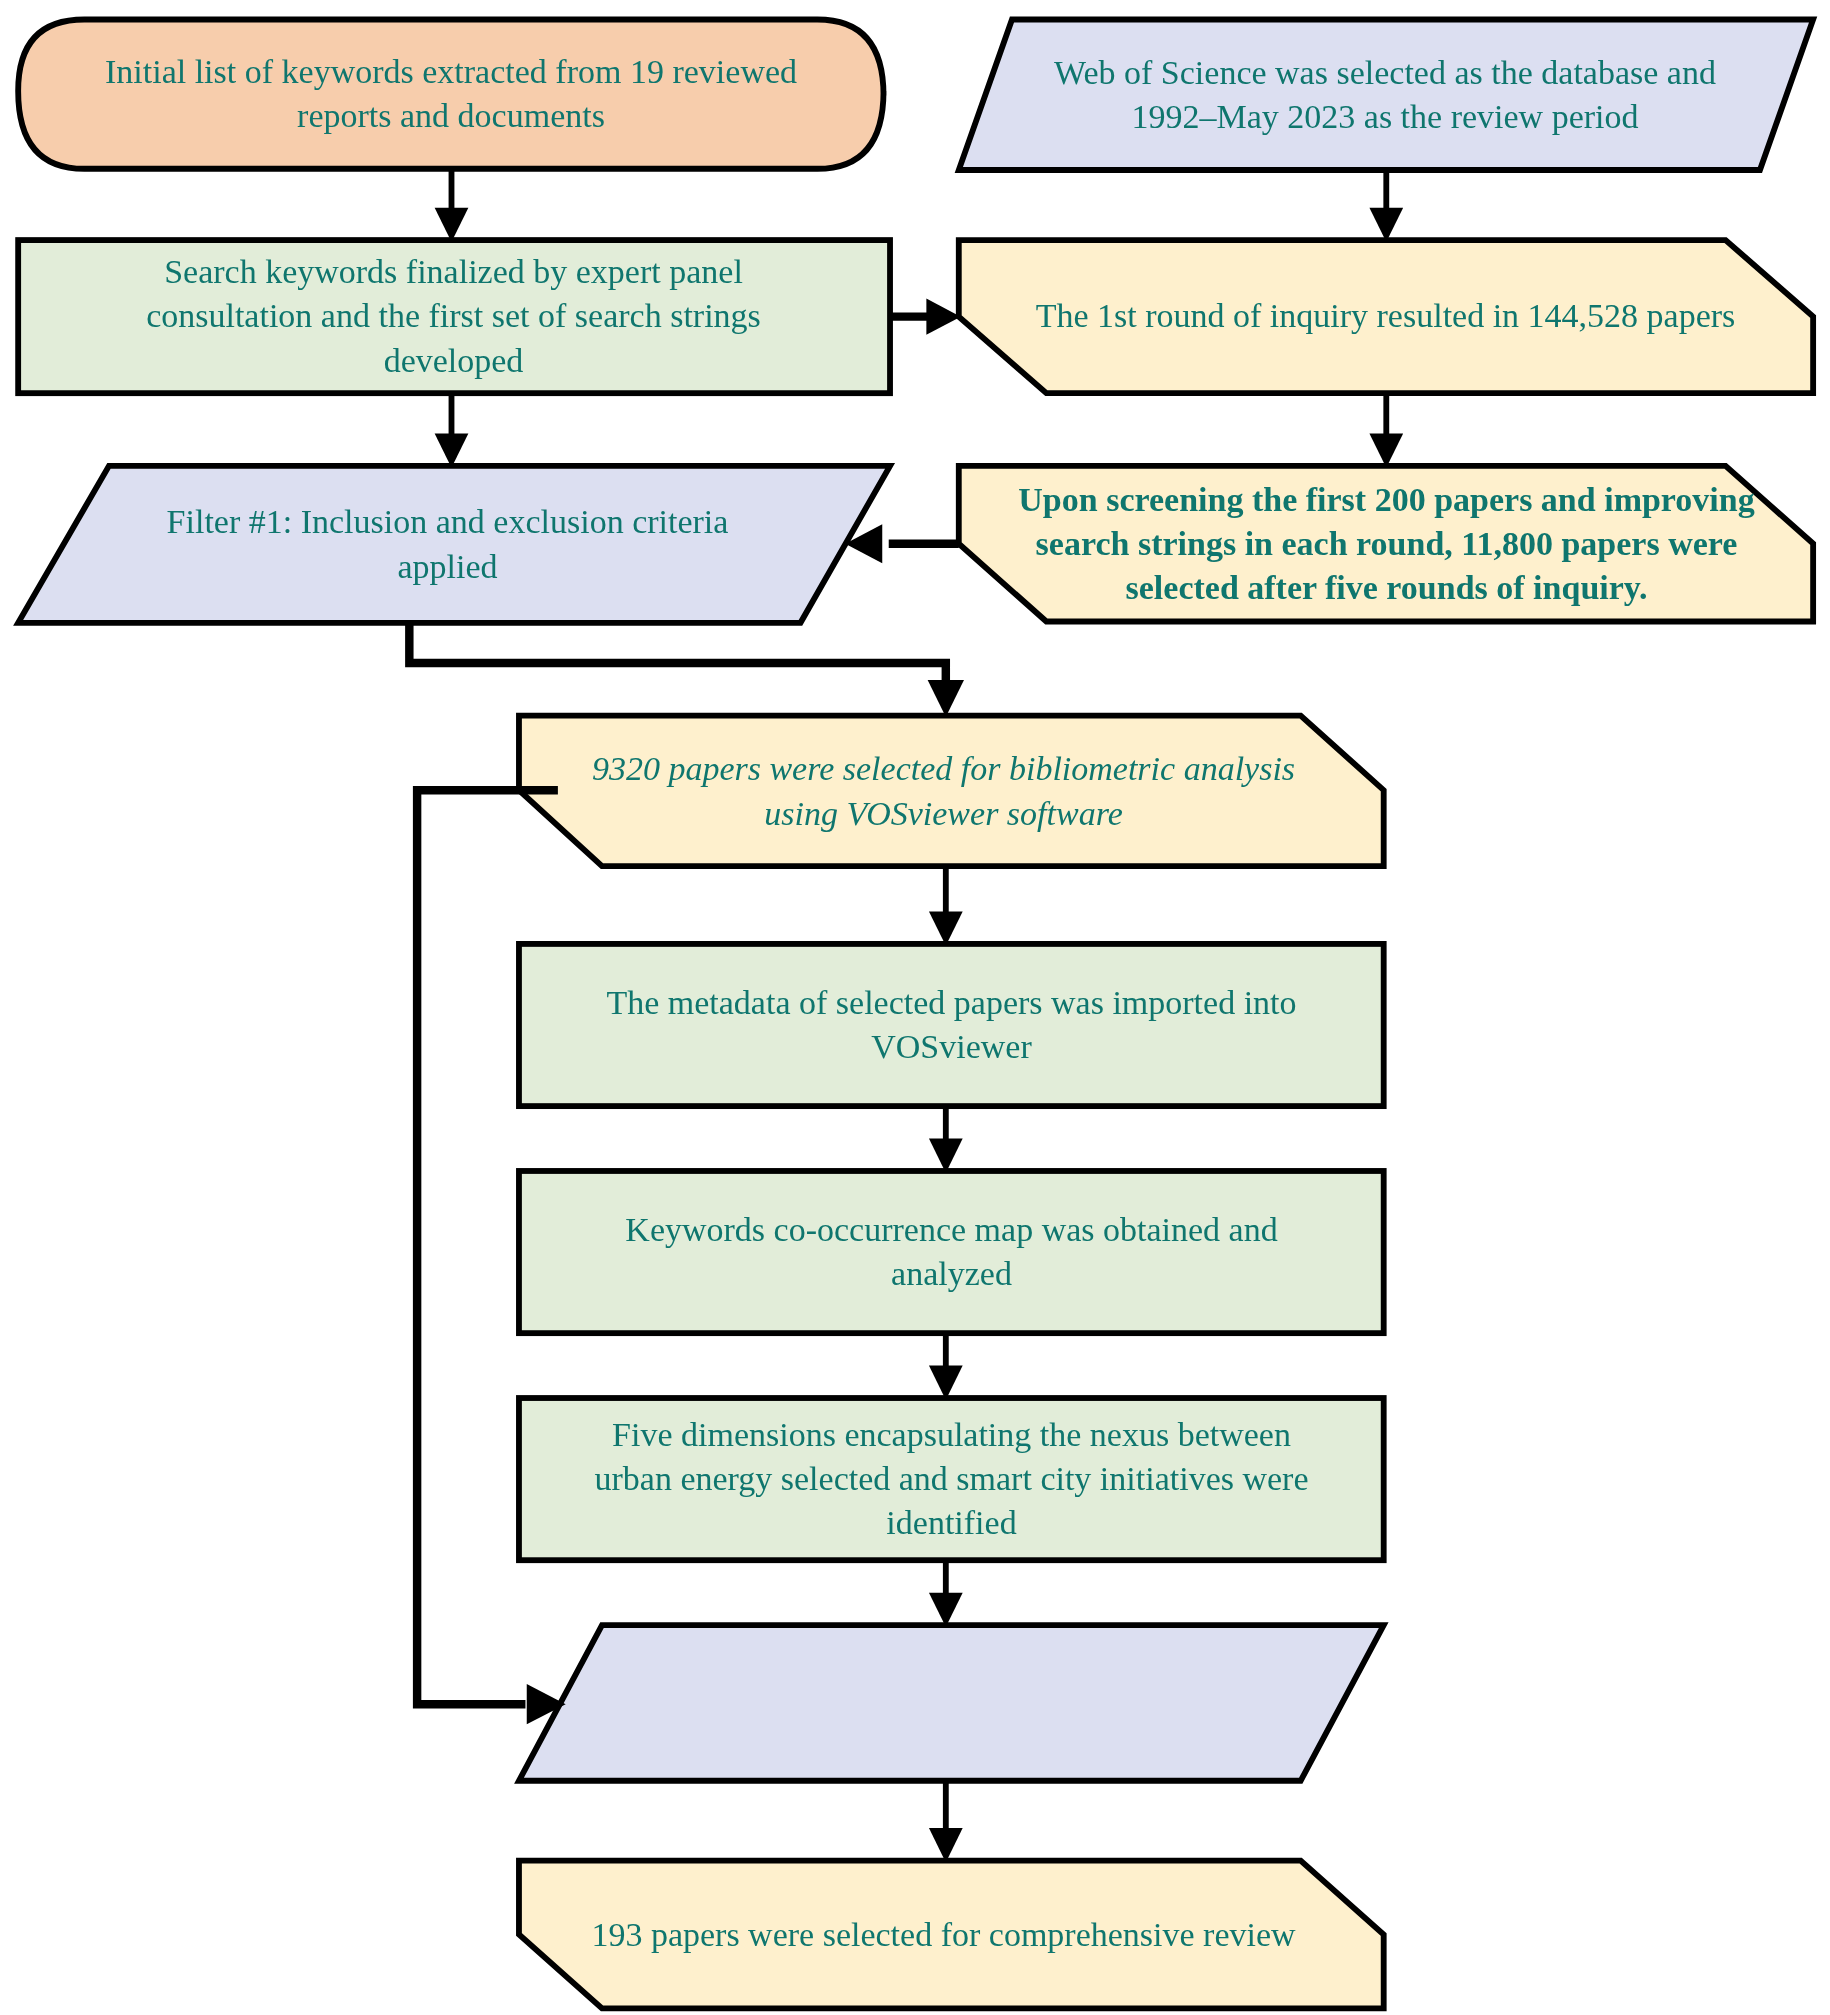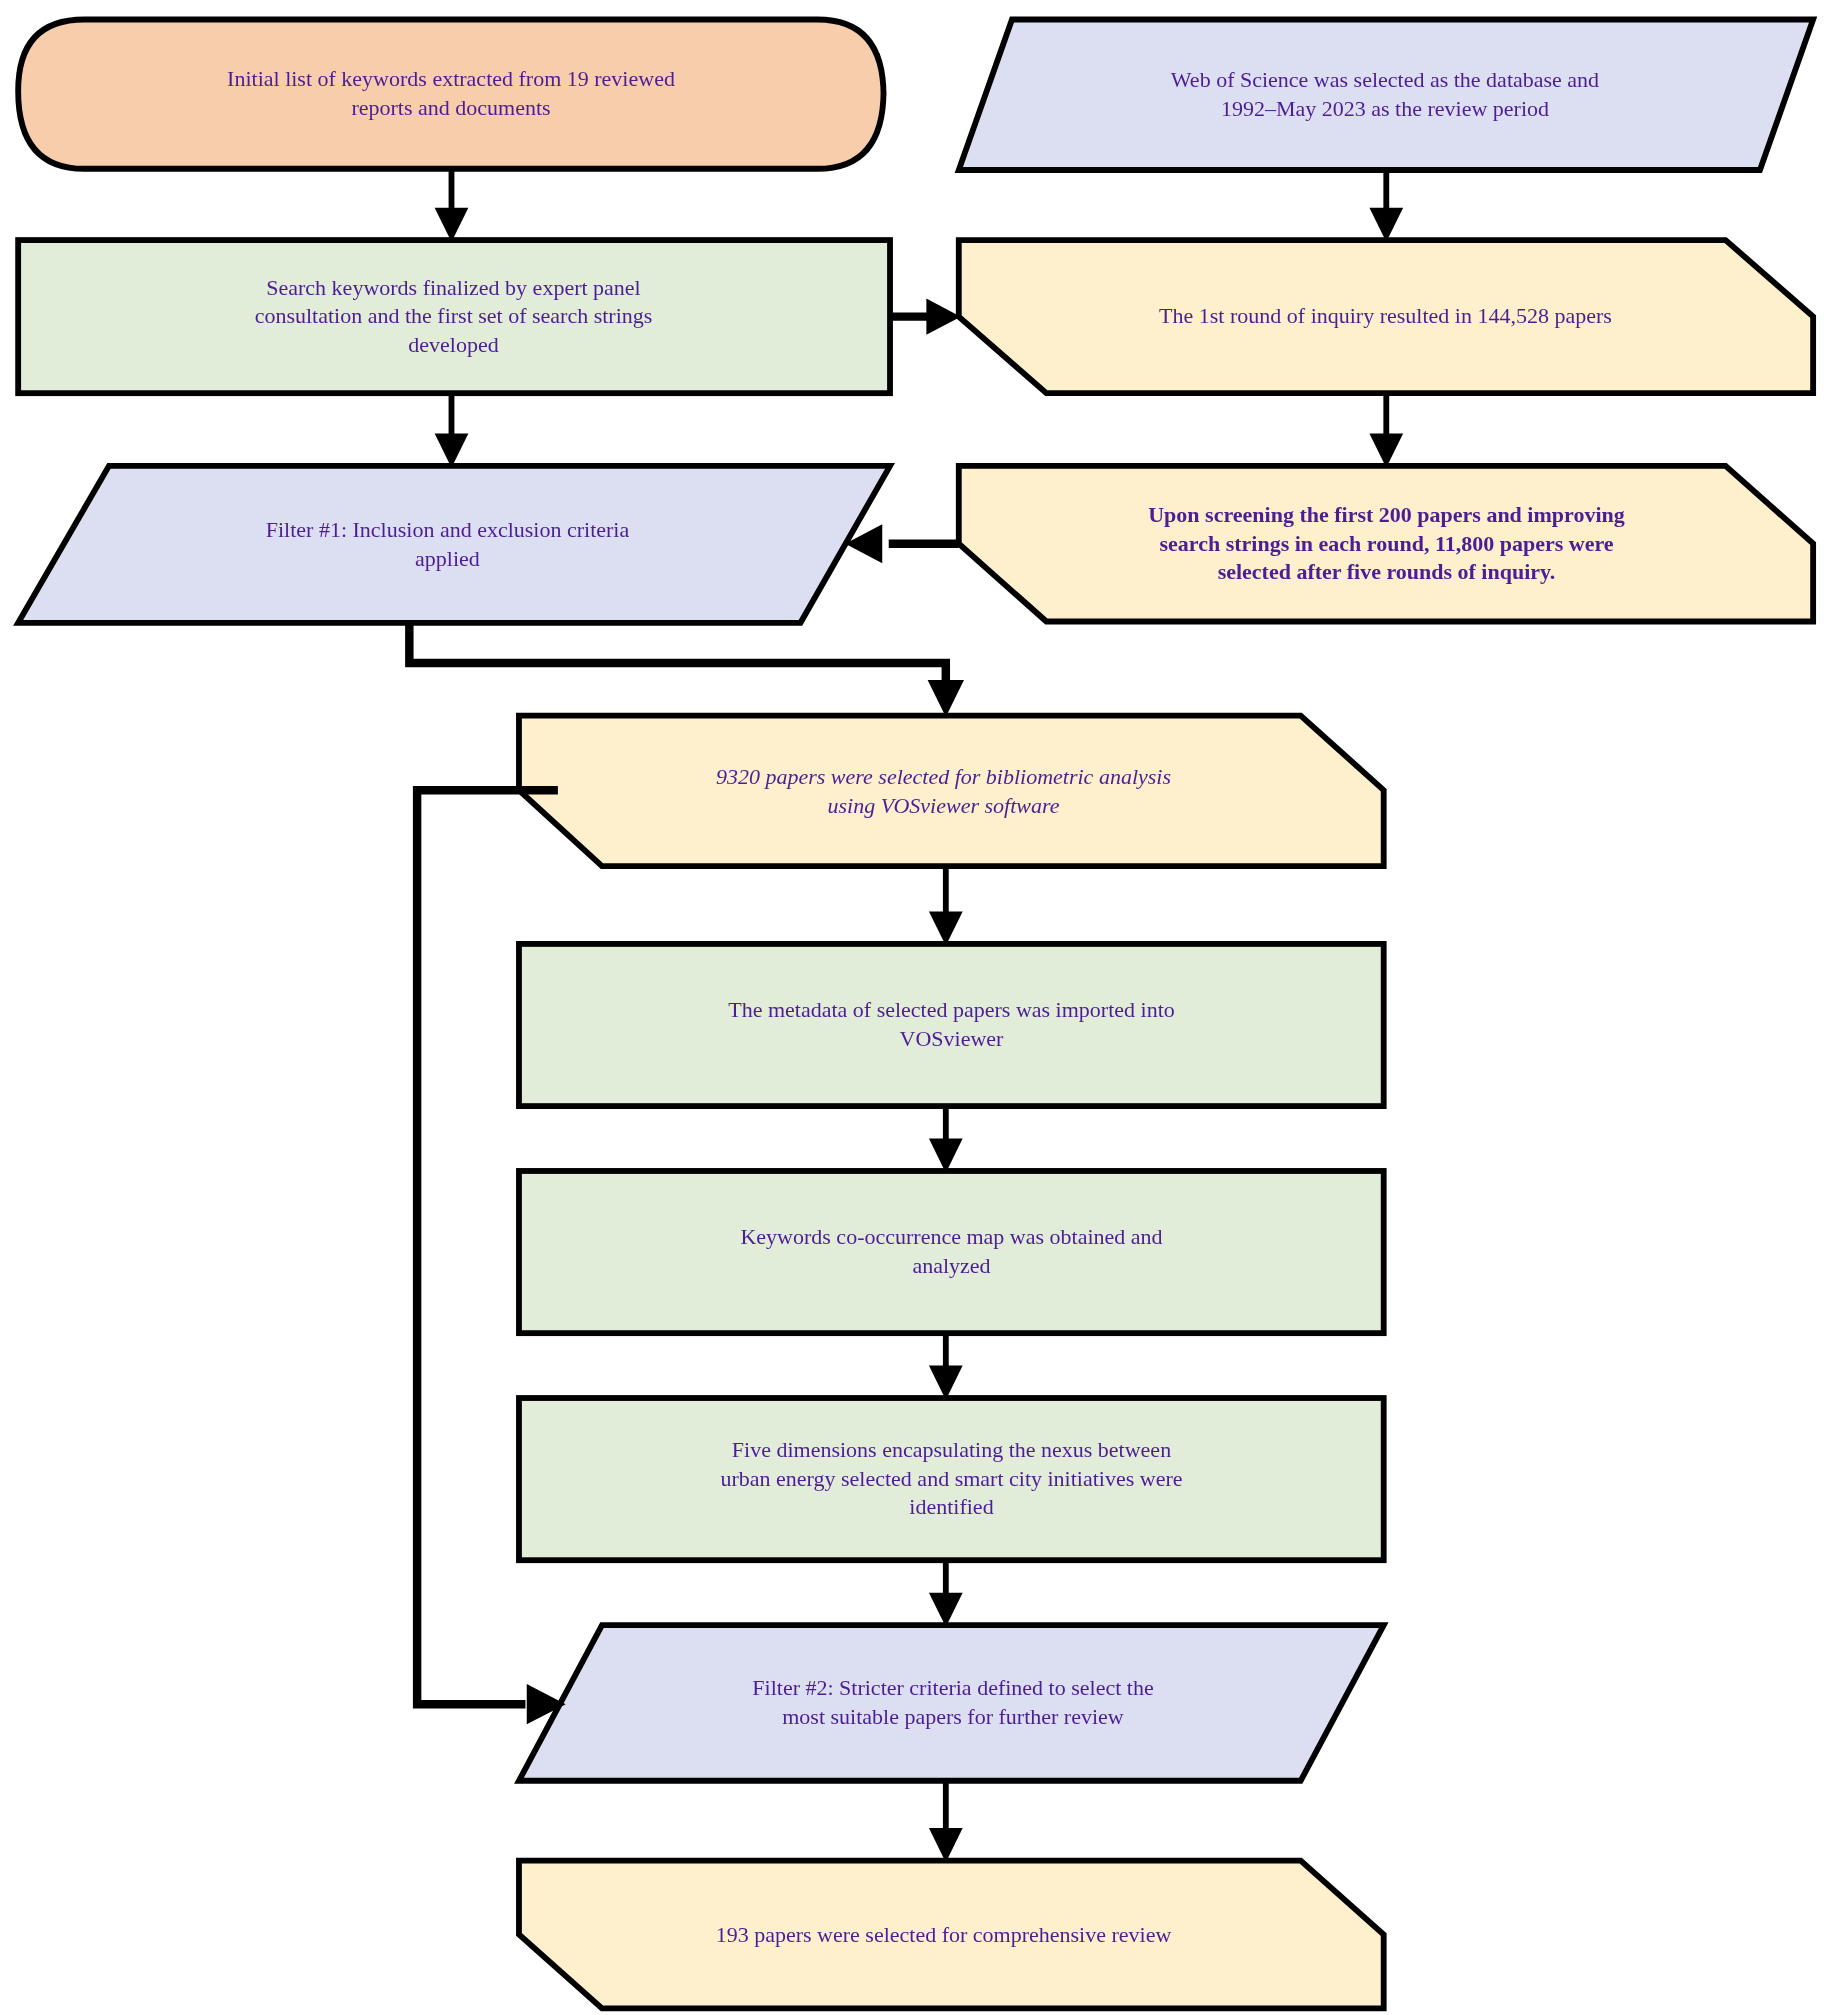--- a/index.html
+++ b/index.html
@@ -45,23 +45,23 @@
     fill: #000000;
     stroke: none;
   }
   .node-label {
     position: absolute;
     display: flex;
     align-items: center;
     justify-content: center;
     text-align: center;
     font-family: "Liberation Serif", "DejaVu Serif", serif;
-    font-size: 22px;
+    font-size: 34px;
     line-height: 1.30;
-    color: #4c1d95;
+    color: #0f766e;
     pointer-events: none;
     white-space: pre-line;
   }
 </style>
 </head>
 <body>
 
 <div id="flowchart-root">
 
   <svg id="flow-svg" viewBox="0 0 2821 3106" xmlns="http://www.w3.org/2000/svg">
@@ -182,19 +182,17 @@
   <div class="node-label" style="left:532px; top:1171px; width:839px; height:162px;">Keywords co-occurrence map was obtained and
 analyzed</div>
 
   <div class="node-label" style="left:532px; top:944px; width:839px; height:162px;">The metadata of selected papers was imported into
 VOSviewer</div>
 
   <div class="node-label" style="left:532px; top:1398px; width:839px; height:162px;">Five dimensions encapsulating the nexus between
 urban energy selected and smart city initiatives were
 identified</div>
 
-  <div class="node-label" style="left:564px; top:1625px; width:778px; height:156px;">Filter #2: Stricter criteria defined to select the
-most suitable papers for further review</div>
 
   <div class="node-label" style="left:538px; top:1861px; width:811px; height:148px;">193 papers were selected for comprehensive review</div>
 
 </div>
 
 
 </body></html>

